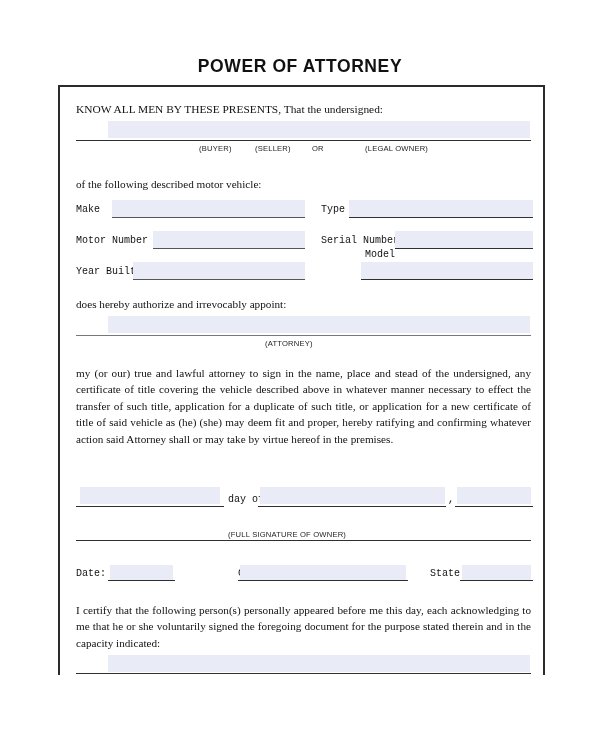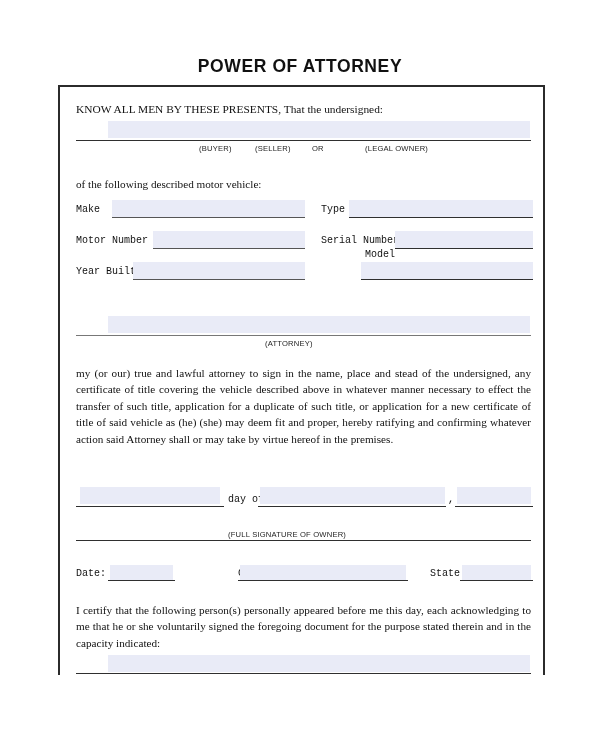--- a/index.html
+++ b/index.html
@@ -142,20 +142,21 @@
     <div class="rule" style="left:335px; top:161px; width:138px;"></div>
 
     <div class="flabel" style="left:16px; top:179px;">Year Built</div>
     <div class="fill" style="left:73px; top:175px; width:172px;"></div>
     <div class="rule soft" style="left:73px; top:192px; width:172px;"></div>
 
     <div class="flabel" style="left:261px; top:162px;margin-left:44px;">Model</div>
     <div class="fill" style="left:301px; top:175px; width:172px;"></div>
     <div class="rule" style="left:301px; top:192px; width:172px;"></div>
 
+    <div class="para" style="left:16px; top:209px; width:420px;">does hereby authorize and irrevocably appoint:</div>
 
     <div class="fill" style="left:48px; top:229px; width:422px;"></div>
     <div class="rule thin" style="left:16px; top:248px; width:455px;"></div>
     <div class="caption" style="left:205px; top:252px;">(ATTORNEY)</div>
 
     <div class="para justify" style="left:16px; top:278px; width:455px;">my (or our) true and lawful attorney to sign in the name, place and stead of the undersigned, any certificate of title covering the vehicle described above in whatever manner necessary to effect the transfer of such title, application for a duplicate of such title, or application for a new certificate of title of said vehicle as (he) (she) may deem fit and proper, hereby ratifying and confirming whatever action said Attorney shall or may take by virtue hereof in the premises.</div>
 
 
     <div class="fill" style="left:20px; top:400px; width:140px;"></div>
     <div class="rule" style="left:16px; top:419px; width:148px;"></div>

